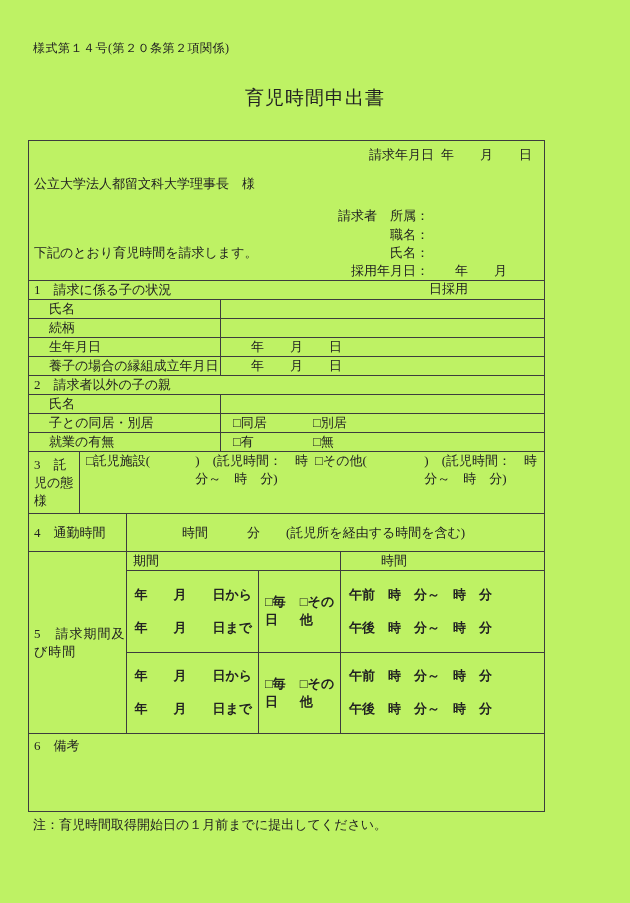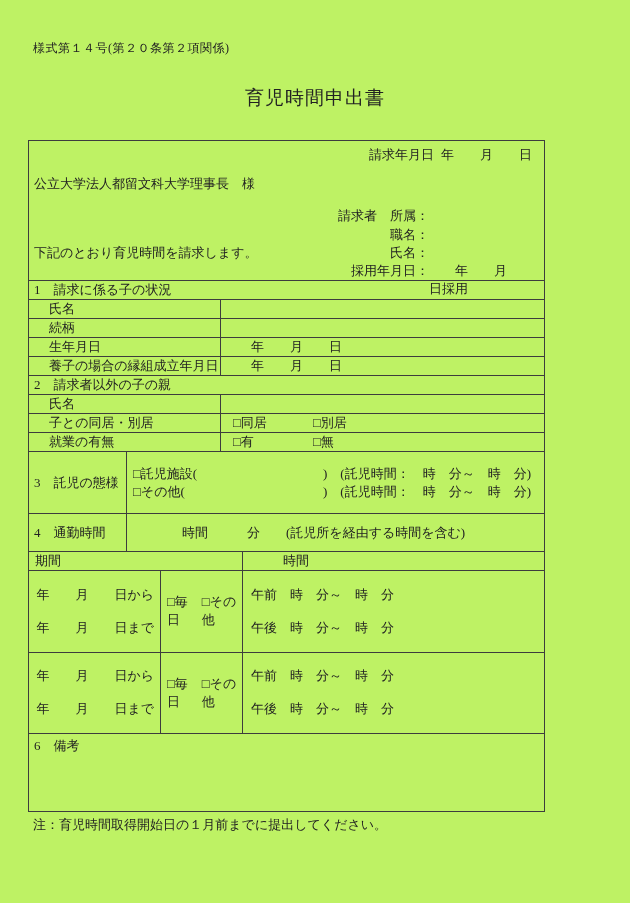--- a/index.html
+++ b/index.html
@@ -44,42 +44,42 @@
   .vcell.opts { padding-left:12px; }
   .opt1 { display:inline-block; width:80px; }
 
   
   .s345-label {
     width:98px; border-right:1px solid #3d3d3d; box-sizing:border-box;
     display:flex; align-items:center; padding-left:5px;
   }
 
   
-  .s3-main { flex:1; display:flex; flex-direction:column; justify-content:center; padding-left:6px; }
+  .s3-main { flex:1; display:flex; flex-direction:row; justify-content:center; padding-left:6px; }
   .s3-line { display:flex; }
   .s3-name { width:190px; }
 
   
   .s4-main { flex:1; display:flex; align-items:center; padding-left:55px; }
 
   
   .s5-label-col {
     width:98px; border-right:1px solid #3d3d3d; box-sizing:border-box;
     display:flex; flex-direction:column; justify-content:center; align-items:flex-start;
     padding-left:5px; letter-spacing:1px;
   }
   .s5-main { flex:1; display:flex; flex-direction:column; }
   .s5-hdrrow { height:18px; display:flex;gap:32px; }
   .s5-hdr-period { width:214px; border-right:1px solid #3d3d3d; box-sizing:border-box; display:flex; align-items:center; padding-left:6px; }
   .s5-hdr-time { flex:1; display:flex; align-items:center; padding-left:8px; }
   .s5-block { height:82px; border-top:1px solid #3d3d3d; box-sizing:border-box; display:flex; }
   .s5-date { width:132px; border-right:1px solid #3d3d3d; box-sizing:border-box; display:flex; flex-direction:column; justify-content:space-evenly; }
   .s5-type { width:82px;  border-right:1px solid #3d3d3d; box-sizing:border-box; display:flex; flex-direction:row; justify-content:space-evenly; }
   .s5-time { flex:1; display:flex; flex-direction:column; justify-content:space-evenly; }
-  .s5-line { display:flex; align-items:center; }
+  .s5-line { display:flex; align-items:center;font-weight:bold; }
   .s5-date .s5-line { justify-content:flex-end; padding-right:6px; }
   .s5-type .s5-line { padding-left:6px; }
   .s5-time .s5-line { padding-left:8px; }
 
   
   .s6-cell { flex:1; padding:3px 0 0 5px; }
 
   .footer-note { position:absolute; left:33px; top:816px; }
 </style>
 </head>
@@ -172,20 +172,24 @@
         </div>
       </div>
     </div>
 
     <div class="trow" style="top:372px;height:38px">
       <div class="s345-label">4　通勤時間</div>
       <div class="s4-main">時間　　　分　　(託児所を経由する時間を含む)</div>
     </div>
 
     <div class="trow" style="top:410px;height:182px">
+      <div class="s5-label-col">
+        <span>5　請求期間及</span>
+        <span>び時間</span>
+      </div>
       <div class="s5-main">
         <div class="s5-hdrrow">
           <div class="s5-hdr-period">期間</div>
           <div class="s5-hdr-time">時間</div>
         </div>
 
         <div class="s5-block">
           <div class="s5-date">
             <div class="s5-line">年　　月　　日から</div>
             <div class="s5-line">年　　月　　日まで</div>

